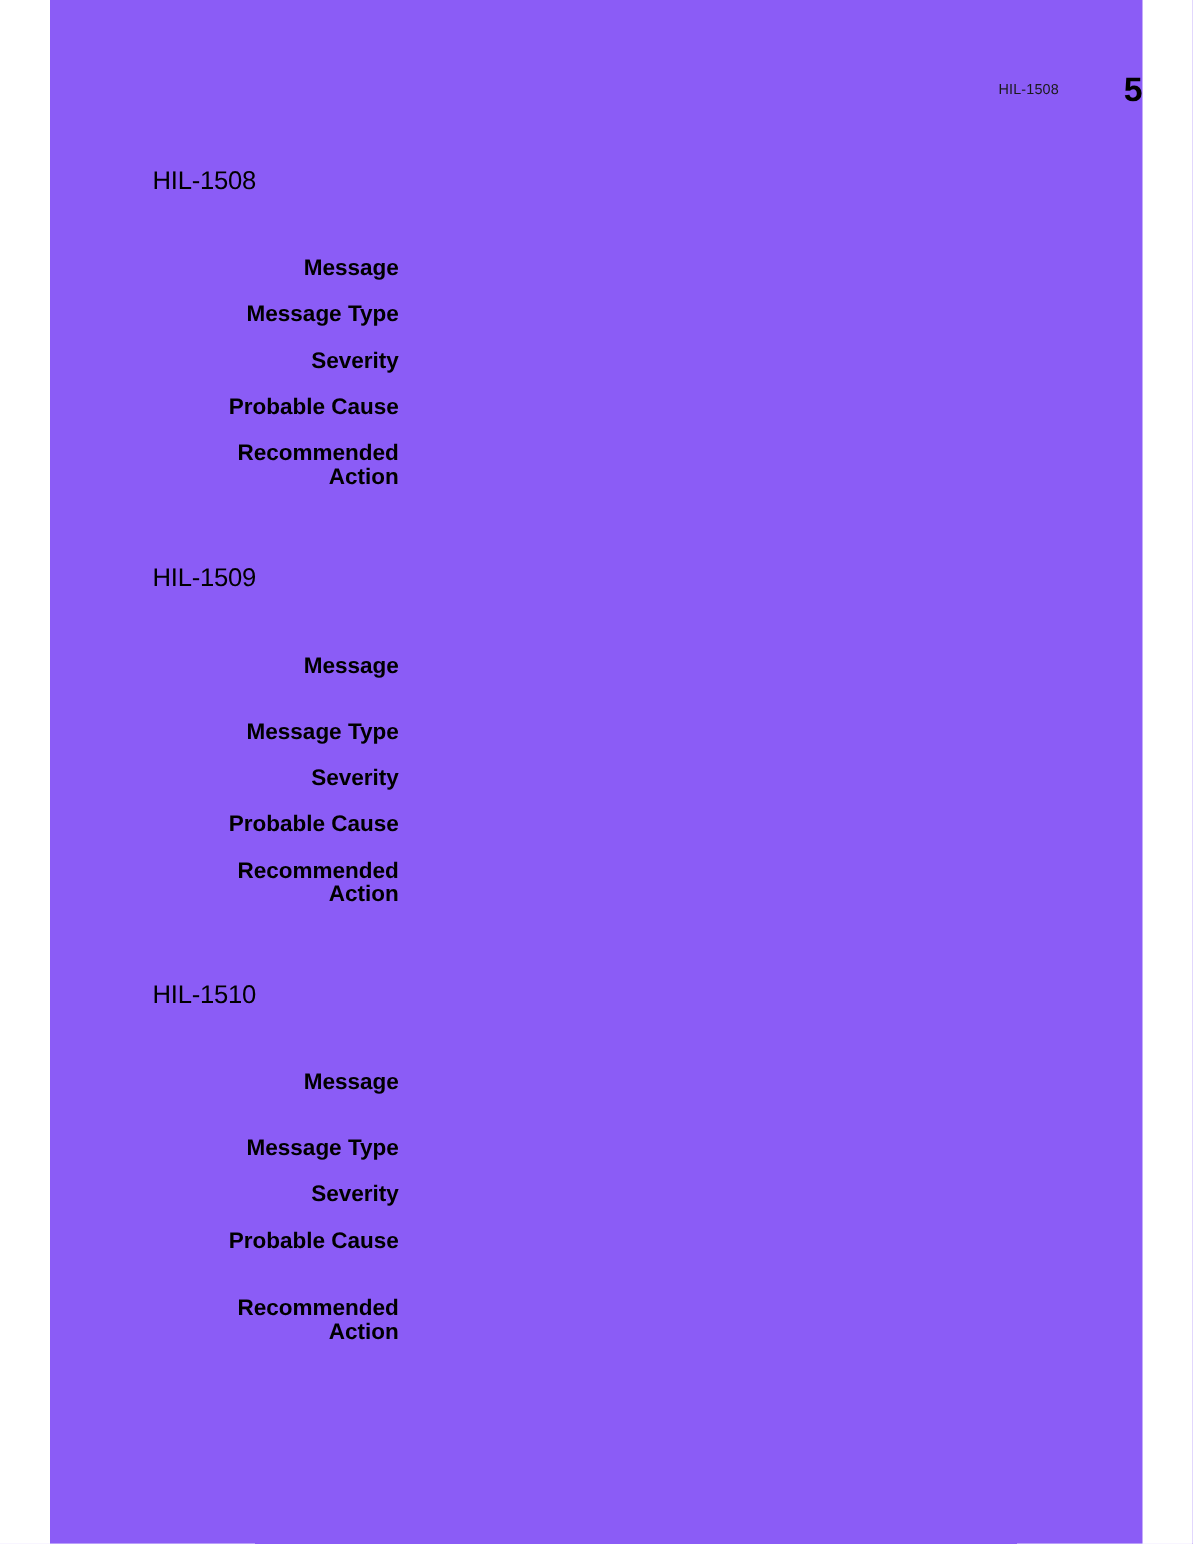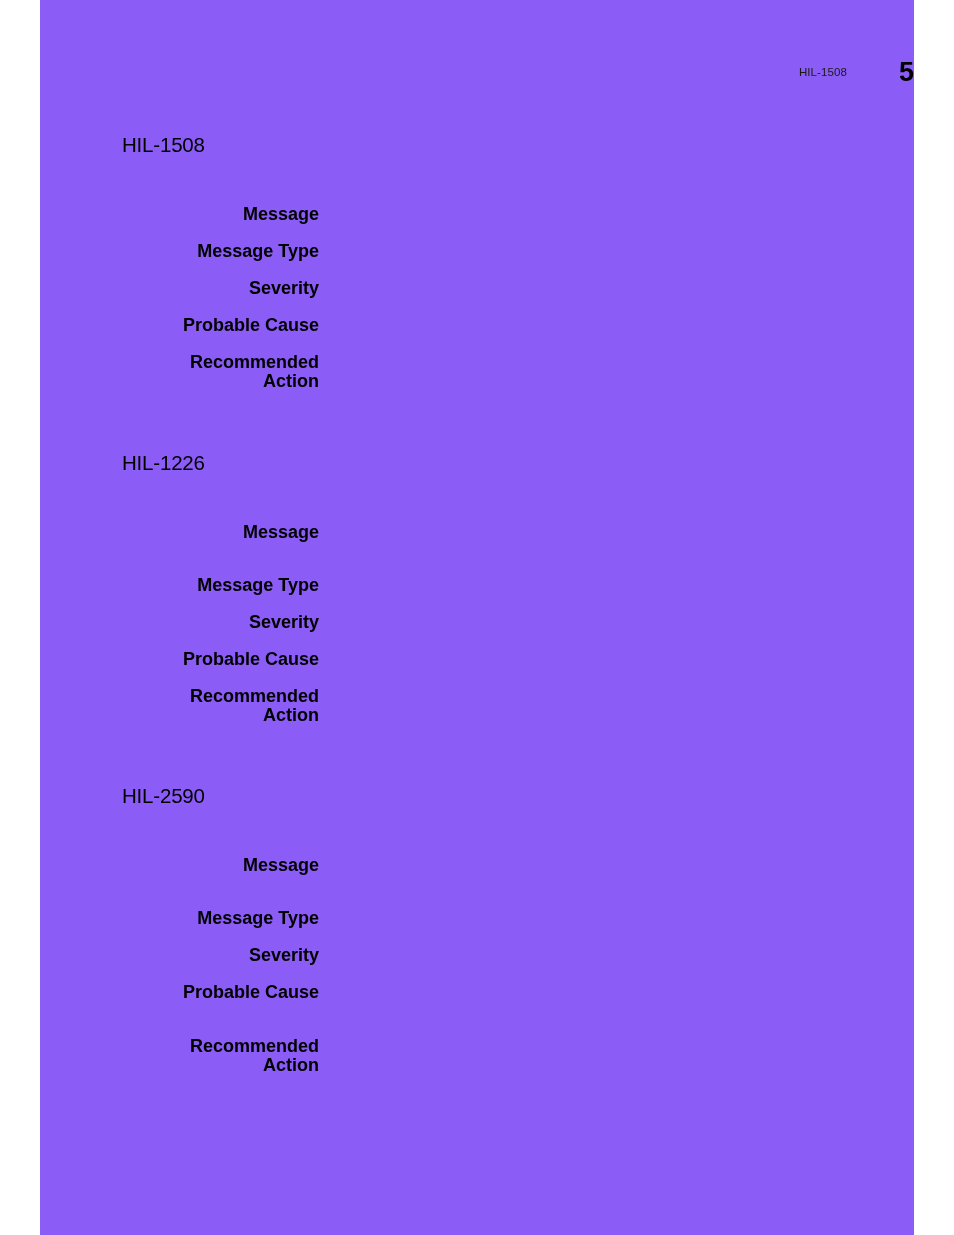--- a/index.html
+++ b/index.html
@@ -146,21 +146,21 @@
             <div class="field-value" style="min-height: 18.5px;"></div>
           </div>
           <div class="field-row" style="position: absolute; top: 196px; left: 0px; right: 0px;">
             <div class="field-label">Recommended
 Action</div>
             <div class="field-value" style="min-height: 37px;"></div>
           </div>
         </div>
       </div>
       <div class="msg-block" style="top: 451px;">
-        <h2 class="msg-title">HIL-1226</h2>
+        <h2 class="msg-title">HIL-1509</h2>
         <div class="field-list">
           <div class="field-row" style="position: absolute; top: 48px; left: 0px; right: 0px;">
             <div class="field-label">Message</div>
             <div class="field-value" style="min-height: 37px;"></div>
           </div>
           <div class="field-row" style="position: absolute; top: 101px; left: 0px; right: 0px;">
             <div class="field-label">Message Type</div>
             <div class="field-value" style="min-height: 18.5px;"></div>
           </div>
           <div class="field-row" style="position: absolute; top: 138px; left: 0px; right: 0px;">
@@ -172,21 +172,21 @@
             <div class="field-value" style="min-height: 18.5px;"></div>
           </div>
           <div class="field-row" style="position: absolute; top: 212px; left: 0px; right: 0px;">
             <div class="field-label">Recommended
 Action</div>
             <div class="field-value" style="min-height: 37px;"></div>
           </div>
         </div>
       </div>
       <div class="msg-block" style="top: 784px;">
-        <h2 class="msg-title">HIL-2590</h2>
+        <h2 class="msg-title">HIL-1510</h2>
         <div class="field-list">
           <div class="field-row" style="position: absolute; top: 48px; left: 0px; right: 0px;">
             <div class="field-label">Message</div>
             <div class="field-value" style="min-height: 37px;"></div>
           </div>
           <div class="field-row" style="position: absolute; top: 101px; left: 0px; right: 0px;">
             <div class="field-label">Message Type</div>
             <div class="field-value" style="min-height: 18.5px;"></div>
           </div>
           <div class="field-row" style="position: absolute; top: 138px; left: 0px; right: 0px;">

